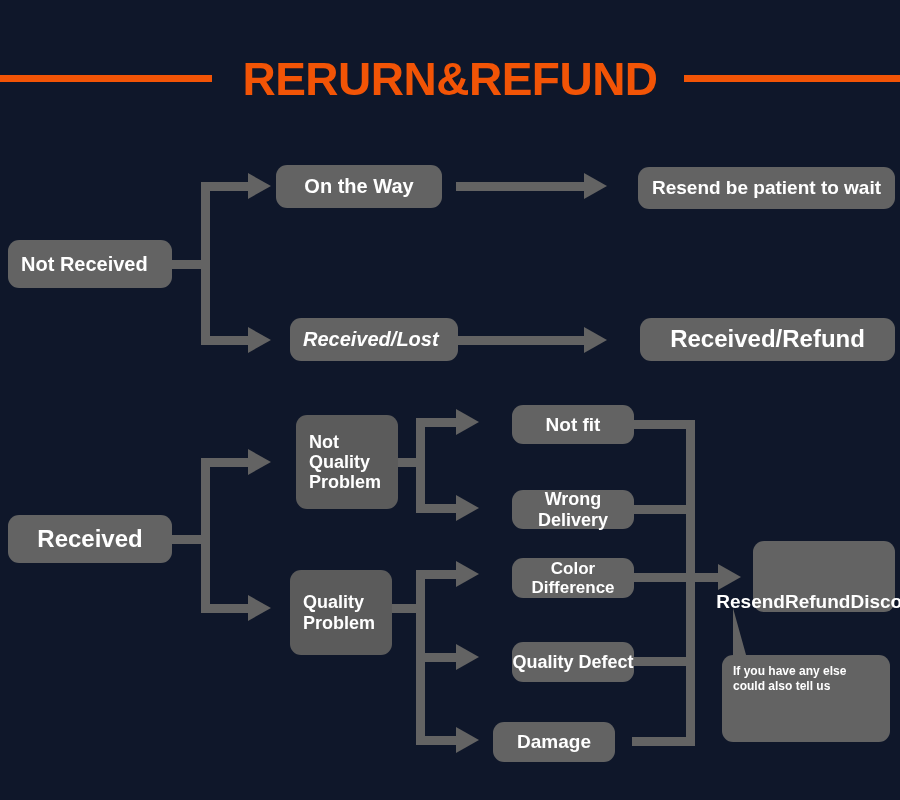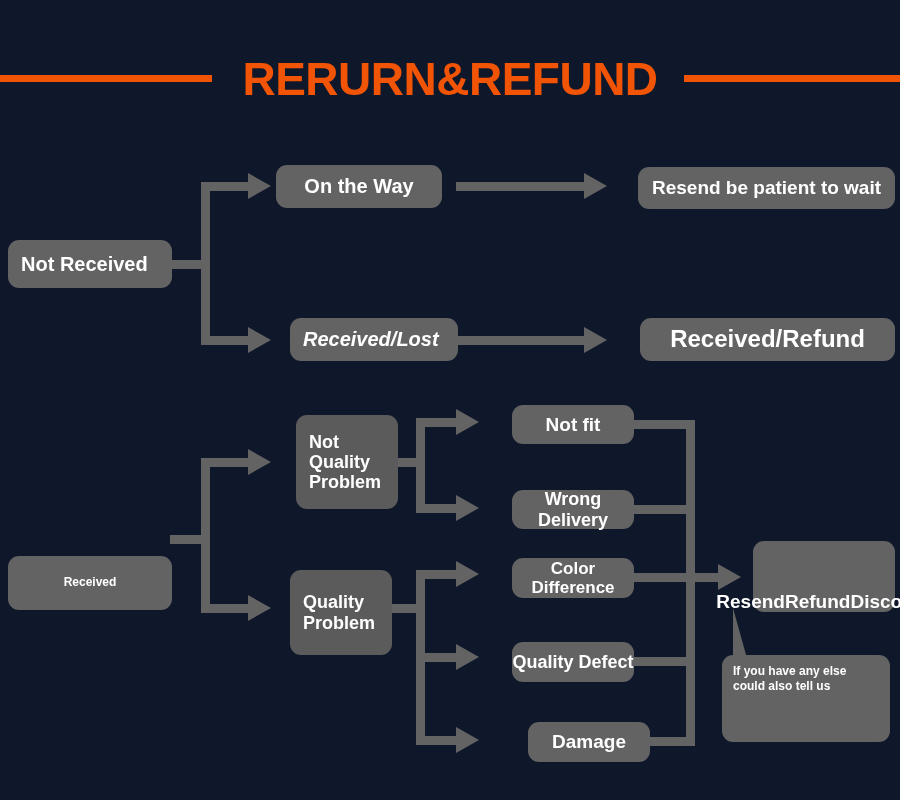--- a/index.html
+++ b/index.html
@@ -130,21 +130,21 @@
 
   <div class="node" style="left:638px; top:167px; width:257px; height:42px; font-size:19px;">Resend be patient to wait</div>
 
   <div class="node left-align" style="left:290px; top:318px; width:168px; height:43px; font-size:20px;font-style:italic;">Received/Lost</div>
 
   <div class="seg seg-h" style="left:456px; top:336px; width:130px;"></div>
   <div class="arrowhead" style="left:584px; top:327px;"></div>
 
   <div class="node" style="left:640px; top:318px; width:255px; height:43px; font-size:24px;">Received/Refund</div>
 
-  <div class="node" style="left:8px; top:515px; width:164px; height:54px; font-size:12px;margin-top:41px;">Received</div>
+  <div class="node" style="left:8px; top:515px; width:164px; height:48px; font-size:24px;">Received</div>
 
   <div class="seg seg-h" style="left:170px; top:535px; width:40px;"></div>
   <div class="seg seg-v" style="left:201px; top:458px; height:155px;"></div>
 
   <div class="seg seg-h" style="left:201px; top:458px; width:48px;"></div>
   <div class="arrowhead" style="left:248px; top:449px;"></div>
 
   <div class="seg seg-h" style="left:201px; top:604px; width:48px;"></div>
   <div class="arrowhead" style="left:248px; top:595px;"></div>
 
@@ -181,21 +181,21 @@
   <div class="arrowhead" style="left:456px; top:727px;"></div>
 
   <div class="node" style="left:512px; top:405px; width:122px; height:39px; font-size:19px;">Not fit</div>
 
   <div class="node" style="left:512px; top:490px; width:122px; height:39px; font-size:18px;">Wrong Delivery</div>
 
   <div class="node" style="left:512px; top:558px; width:122px; height:40px; font-size:17px;">Color Difference</div>
 
   <div class="node" style="left:512px; top:642px; width:122px; height:40px; font-size:18px;">Quality Defect</div>
 
-  <div class="node" style="left:528px; top:722px; width:122px; height:40px; font-size:19px;">Damage</div>
+  <div class="node" style="left:493px; top:722px; width:122px; height:40px; font-size:19px;">Damage</div>
 
   <div class="seg seg-h" style="left:632px; top:420px; width:62px;"></div>
   <div class="seg seg-h" style="left:632px; top:505px; width:62px;"></div>
   <div class="seg seg-h" style="left:632px; top:573px; width:62px;"></div>
   <div class="seg seg-h" style="left:632px; top:657px; width:62px;"></div>
   <div class="seg seg-h" style="left:632px; top:737px; width:62px;"></div>
 
   <div class="seg seg-v" style="left:686px; top:420px; height:326px;"></div>
 
   <div class="seg seg-h" style="left:686px; top:573px; width:34px;"></div>

